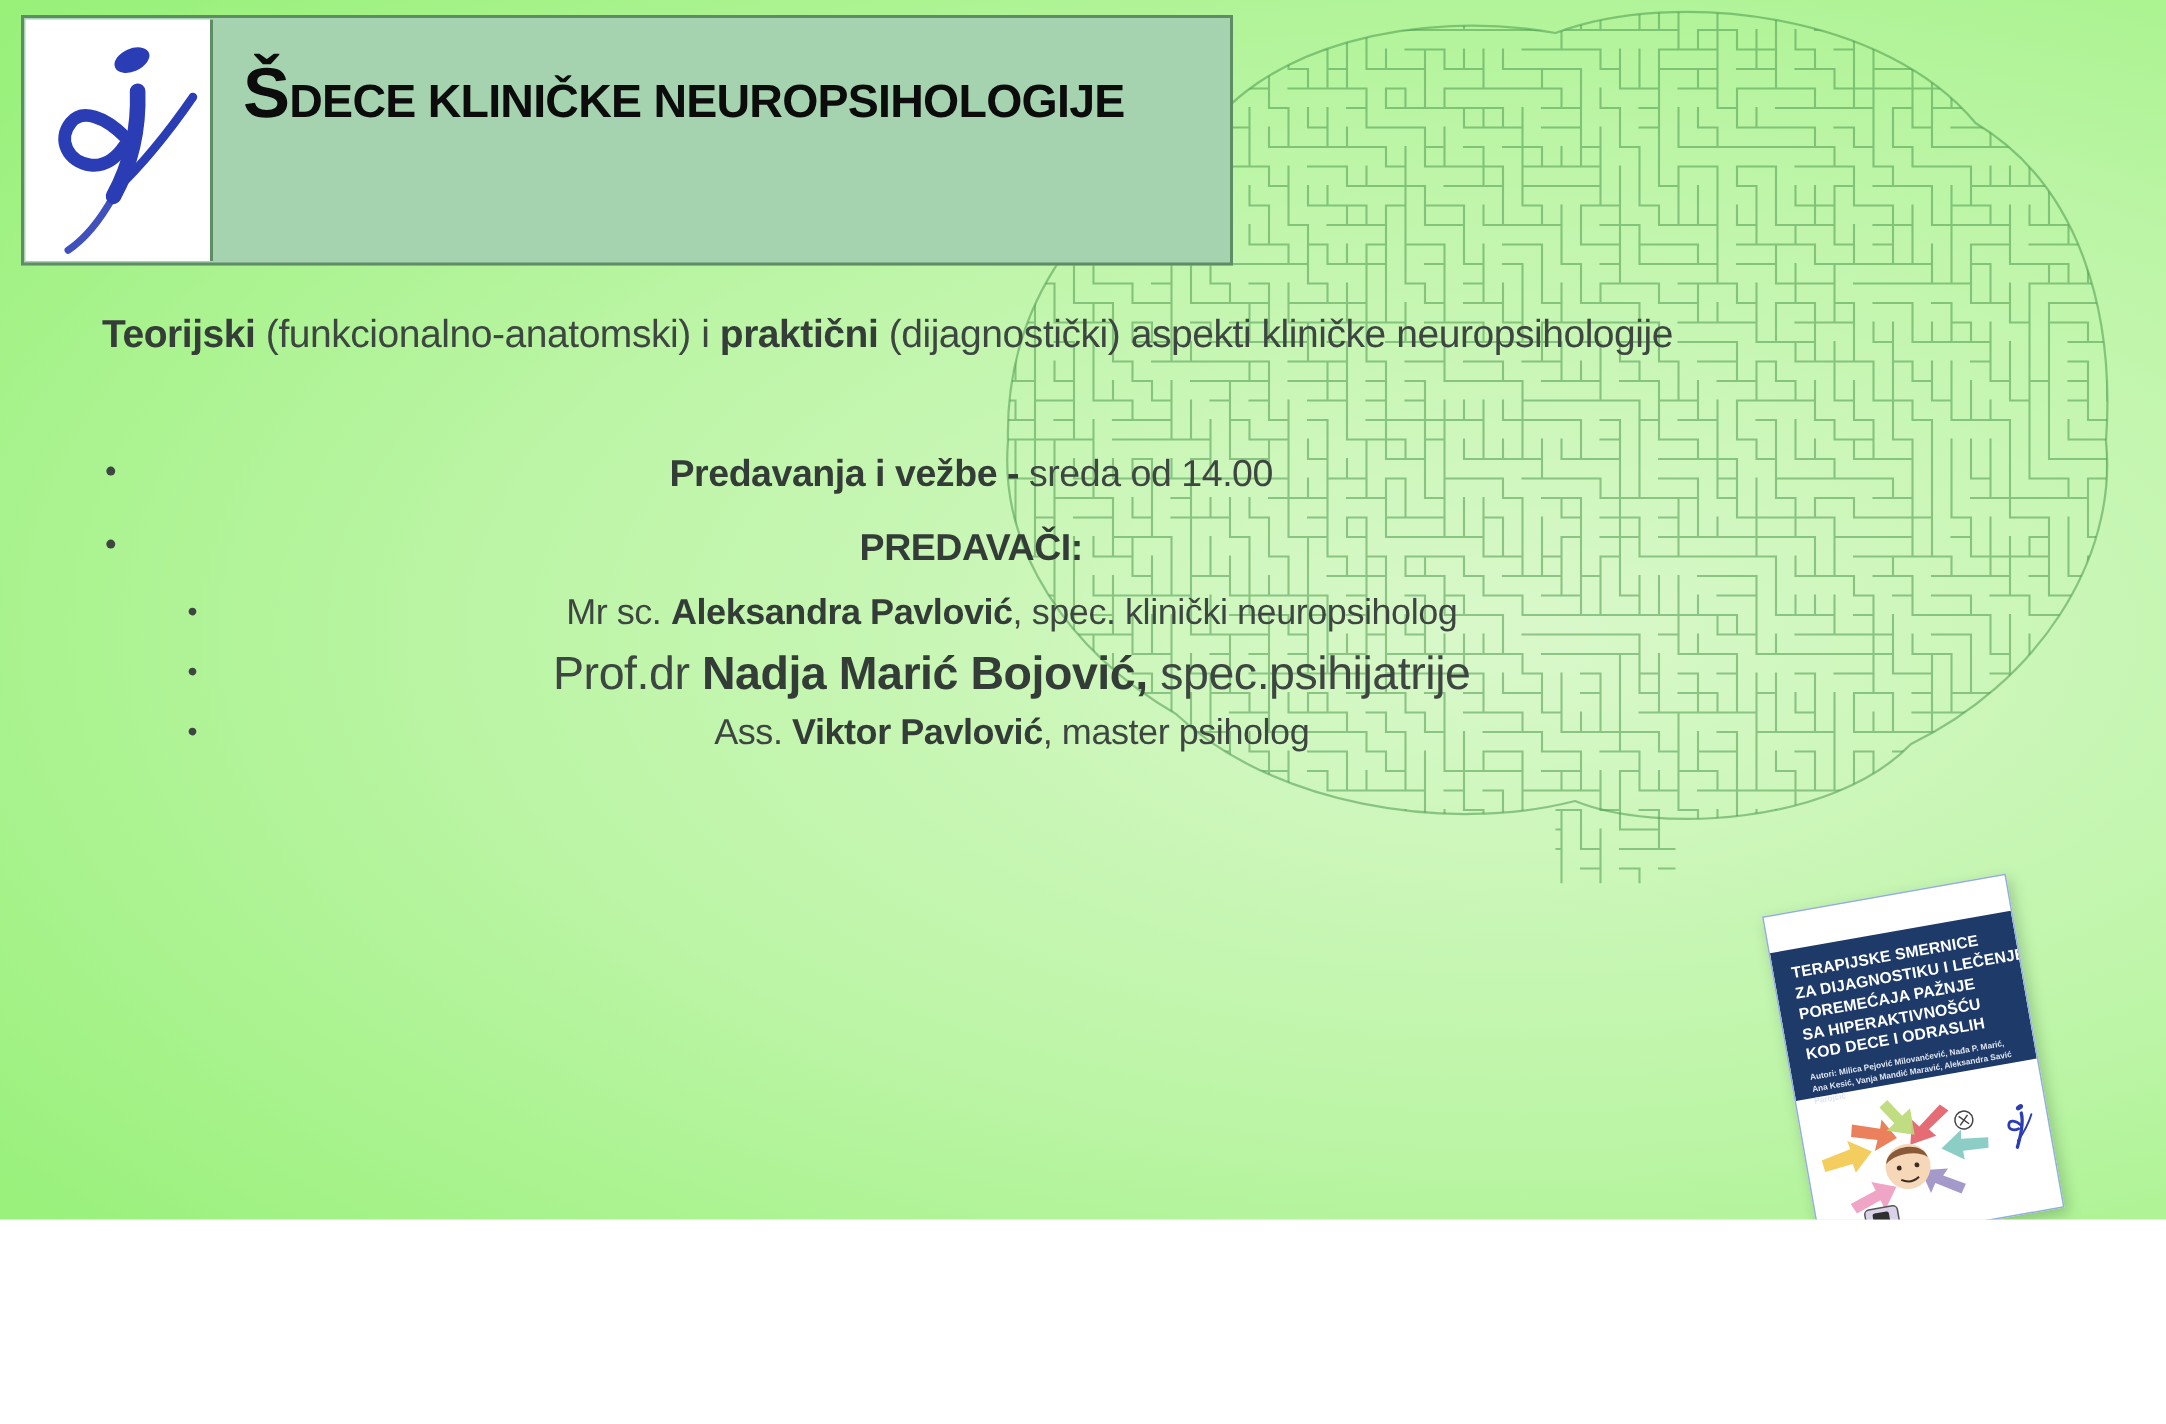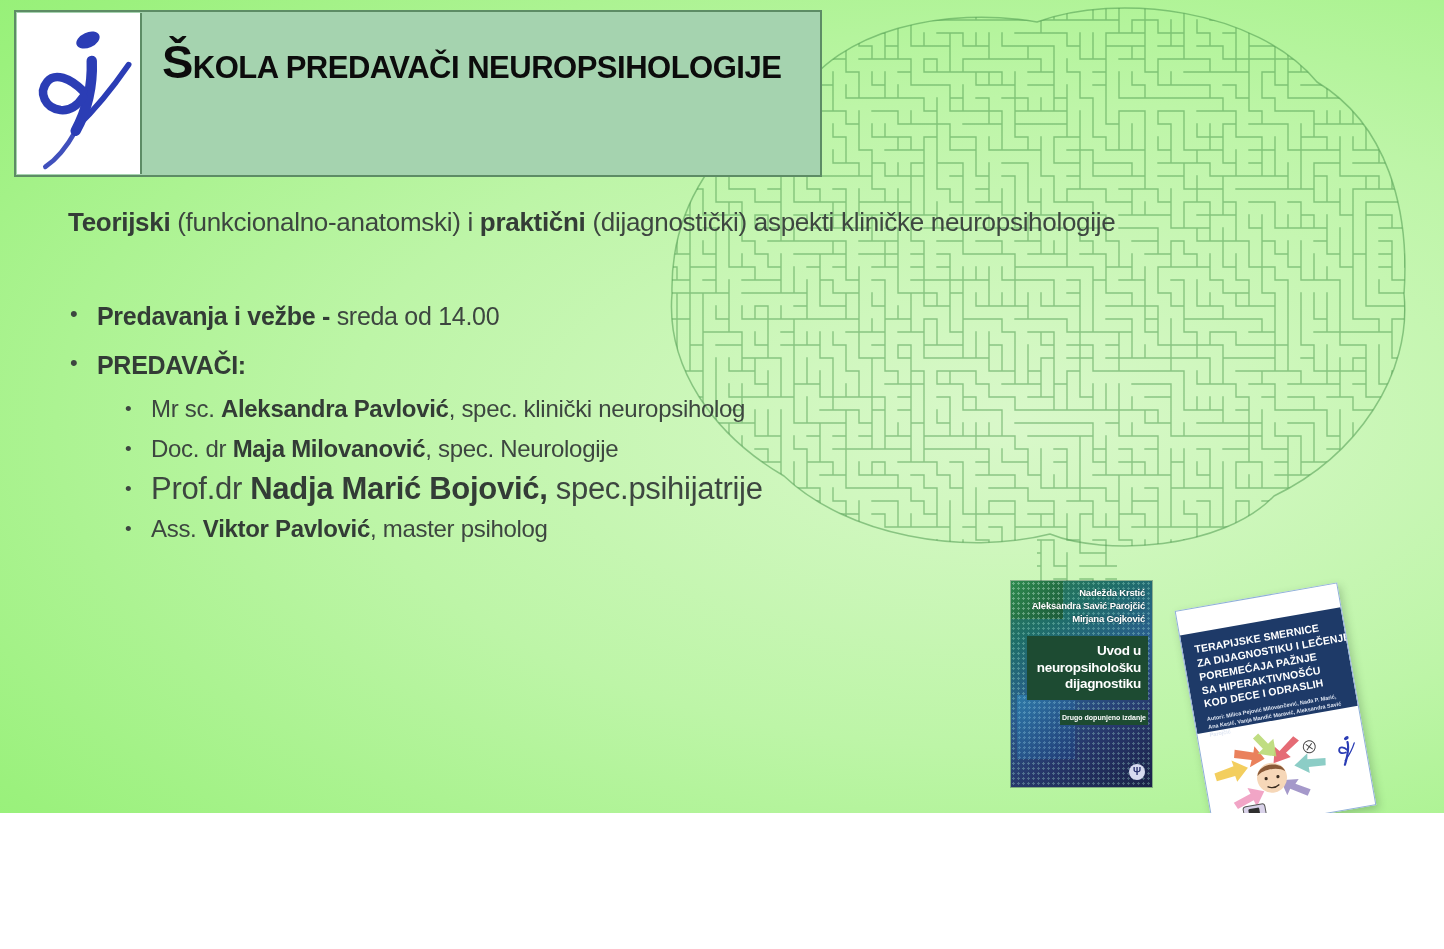--- a/index.html
+++ b/index.html
@@ -38,21 +38,21 @@
   }
 
   
   .lead{
     position:absolute;left:68px;top:206px;width:1200px;
     color:#3d4640;font-size:26px;letter-spacing:-0.3px;line-height:1.3;
   }
   .lead b{color:#343d37;}
 
   
-  .bullets{position:absolute;left:68px;top:299px;width:1130px;list-style:none;margin:0;padding:0;}
+  .bullets{position:absolute;left:68px;top:299px;width:1130px;list-style:none;margin:0;padding:0;text-align:center;}
   .bullets > li{
     position:relative;color:#3d4640;font-size:25px;line-height:1.38;letter-spacing:-0.3px;
     padding-left:29px;margin-bottom:14px;
   }
   .bullets > li::before{
     content:"•";position:absolute;left:2px;top:0px;font-size:22px;color:#3d4640;
   }
   .bullets b{color:#333c36;}
   .sub{list-style:none;margin:7px 0 0 0;padding:0 0 0 28px;}
   .sub li{
@@ -145,56 +145,41 @@
             <ellipse cx="75" cy="26" rx="13" ry="8" fill="#2b3db5" stroke="none" transform="rotate(-24 75 26)"></ellipse>
             <path d="M79,48 C80,76 74,100 62,122" stroke-width="11"></path>
             <path d="M62,122 C52,140 42,152 30,160" stroke-width="5" stroke-opacity="0.9"></path>
             <path d="M70,80 C56,66 40,60 32,70 C22,82 30,98 46,100 C56,101 64,95 70,86" stroke-width="9"></path>
             <path d="M118,52 C100,78 82,100 63,118" stroke-width="6"></path>
           </g>
         </svg>
       </div>
       <div class="header-text">
         <div class="title">
-          <span class="initial">Š</span><span class="rest">KOLA PREDAVAČI NEUROPSIHOLOGIJE</span>
+          <span class="initial">Š</span><span class="rest">DECE KLINIČKE NEUROPSIHOLOGIJE</span>
         </div>
       </div>
     </div>
 
     <div class="lead">
       <b>Teorijski</b><span> (funkcionalno-anatomski) i </span><b>praktični</b><span> (dijagnostički) aspekti kliničke neuropsihologije</span>
     </div>
 
     <ul class="bullets">
       <li><b>Predavanja i vežbe - </b><span>sreda od 14.00</span></li>
       <li><b>PREDAVAČI:</b>
         <ul class="sub">
           <li><span>Mr sc. </span><b>Aleksandra Pavlović</b><span class="spec">, spec. klinički neuropsiholog</span></li>
-          <li><span>Doc. dr </span><b>Maja Milovanović</b><span class="spec">, spec. Neurologije</span></li>
           <li class="s4"><span>Prof.dr </span><b>Nadja Marić Bojović,</b><span class="spec"> spec.psihijatrije</span></li>
           <li><span>Ass. </span><b>Viktor Pavlović</b><span class="spec">, master psiholog</span></li>
         </ul>
       </li>
     </ul>
 
 
-    <div class="book1">
-      <div class="b1-block1"></div>
-      <div class="b1-block2"></div>
-      <div class="b1-authors">
-        <div>Nadežda Krstić</div>
-        <div>Aleksandra Savić Parojčić</div>
-        <div>Mirjana Gojković</div>
-      </div>
-      <div class="b1-titlebox">
-        <div class="b1-title">Uvod u neuropsihološku dijagnostiku</div>
-      </div>
-      <div class="b1-edition">Drugo dopunjeno izdanje</div>
-      <div class="b1-pub">Ψ</div>
-    </div>
 
     <div class="book2">
       <div class="b2-band">
         <div class="b2-title">
           <div>TERAPIJSKE SMERNICE</div>
           <div>ZA DIJAGNOSTIKU I LEČENJE</div>
           <div>POREMEĆAJA PAŽNJE</div>
           <div>SA HIPERAKTIVNOŠĆU</div>
           <div>KOD DECE I ODRASLIH</div>
         </div>

